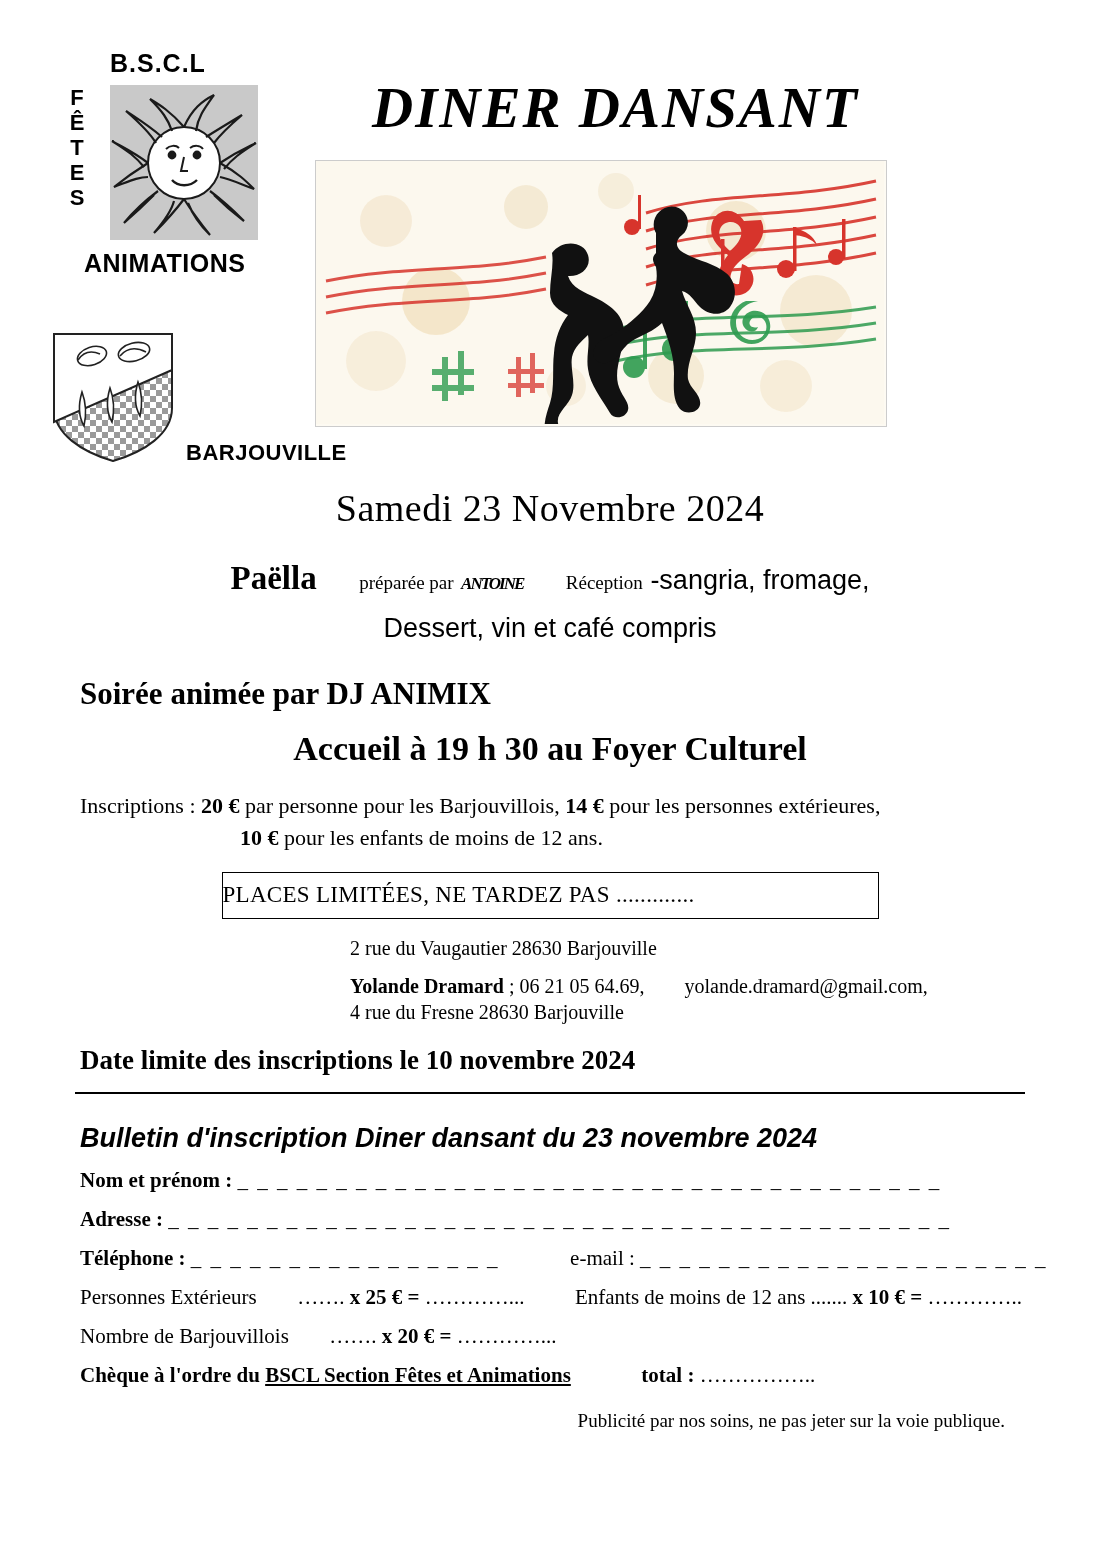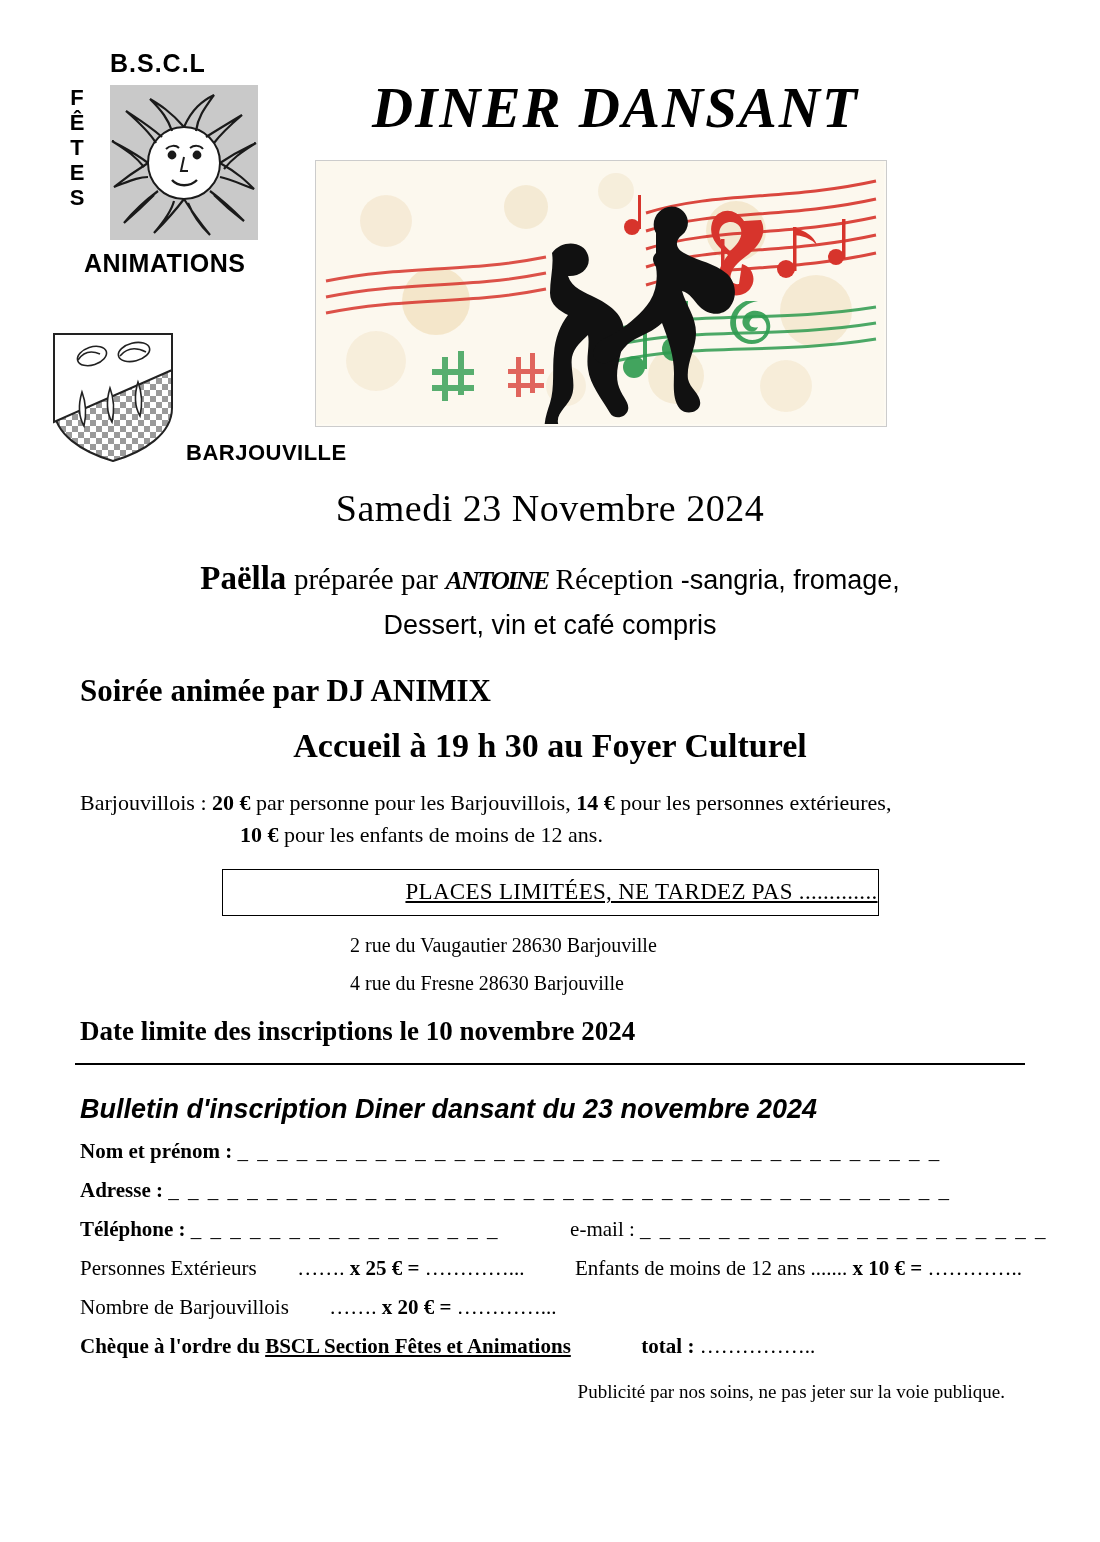--- a/index.html
+++ b/index.html
@@ -123,27 +123,28 @@
     margin-top: 26px;
     line-height: 44px;
   }
   .paella-line .big-bold {
     font-family: "Liberation Serif", serif;
     font-weight: bold;
     font-size: 33px;
   }
   .paella-line .serif-sm {
     font-family: "Liberation Serif", serif;
-    font-size: 29px;
+    font-size: 19px;
+    margin-left: 35px;
   }
   .paella-line .antoine {
     font-family: "Liberation Serif", serif;
     font-weight: bold;
     font-style: italic;
-    font-size: 26px;
+    font-size: 17px;
     letter-spacing: -2px;
     text-align: right;
   }
 
   .soiree-line {
     margin-top: 26px;
     margin-left: 80px;
     font-weight: bold;
     font-size: 31px;
   }
@@ -161,25 +162,24 @@
     font-size: 22px;
     line-height: 32px;
   }
   .participation b { font-weight: bold; }
   .participation .indent { display: block; margin-left: 160px; }
 
   .places-box {
     margin: 18px auto 0 auto;
     width: 655px;
     border: 1px solid #000;
-    text-align: right;
+    text-align: left;
     font-size: 23px;
     padding: 9px 0 10px 0;
     letter-spacing: 0.3px;
-    text-decoration: underline;
   }
 
   .contacts {
     margin-top: 16px;
     margin-left: 80px;
     font-size: 20px;
     line-height: 26px;
   }
   .contacts .row2 { margin-left: 270px; }
   .contacts .row-space { height: 12px; }
@@ -384,36 +384,42 @@
   <span>-sangria, fromage,</span>
   <br>
   <span>Dessert, vin et café compris</span>
 </div>
 
 <div class="soiree-line">Soirée animée par DJ ANIMIX</div>
 
 <div class="accueil-line">Accueil à 19 h 30 au Foyer Culturel</div>
 
 <div class="participation">
-  <span>Barjouvillois :</span>
+  <span>Inscriptions :</span>
   <b>20 €</b>
   <span>par personne pour les Barjouvillois,</span>
   <b>14 €</b>
   <span>pour les personnes extérieures,</span>
   <span class="indent">
     <b>10 €</b>
     <span>pour les enfants de moins de 12 ans.</span>
   </span>
 </div>
 
 <div class="places-box">PLACES LIMITÉES, NE TARDEZ PAS .............</div>
 
 <div class="contacts">
   <div class="row2">2 rue du Vaugautier 28630 Barjouville</div>
   <div class="row-space"></div>
+  <div class="row2">
+    <b>Yolande Dramard</b>
+    <span>; 06 21 05 64.69,</span>
+    <span class="gap-30"></span>
+    <span>yolande.dramard@gmail.com,</span>
+  </div>
   <div class="row2">4 rue du Fresne 28630 Barjouville</div>
 </div>
 
 <div class="deadline">Date limite des inscriptions le 10 novembre 2024</div>
 
 <hr class="hr-sep">
 
 <div class="form-title">Bulletin d'inscription Diner dansant du 23 novembre 2024</div>
 
 <div class="form-row">

